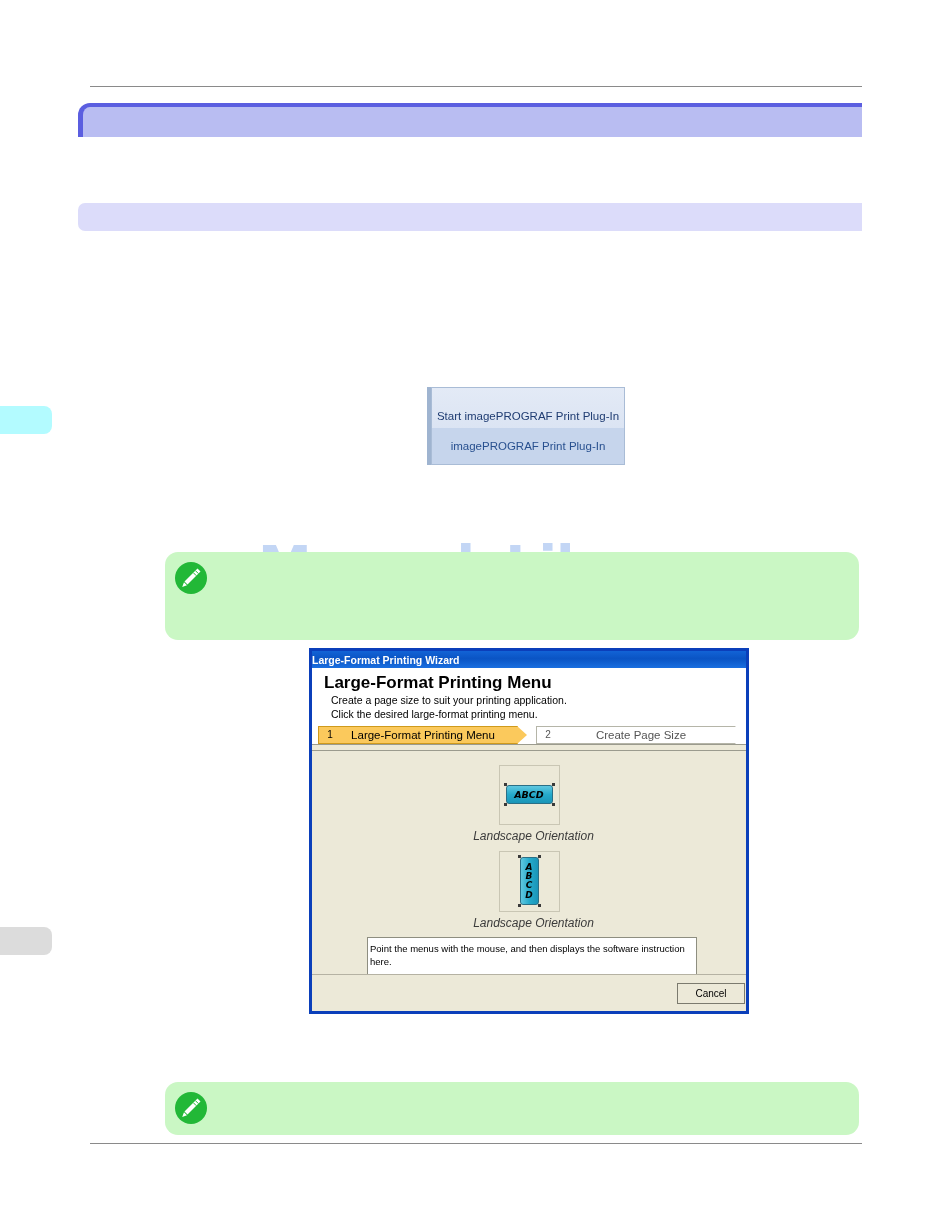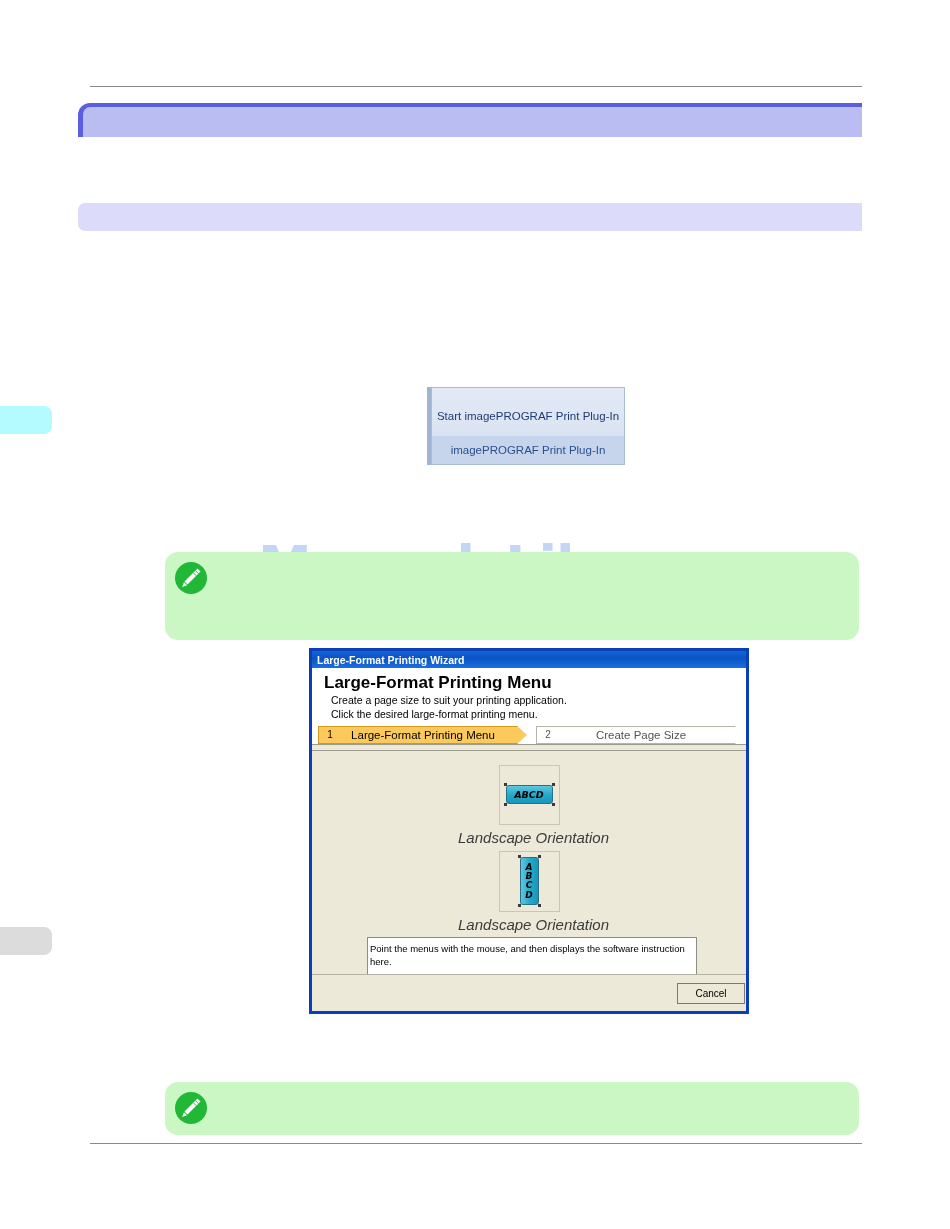--- a/index.html
+++ b/index.html
@@ -97,21 +97,21 @@
     text-align: center;
     padding: 0 4px;
     box-sizing: border-box;
     border-radius: 28px;
   }
   .ribbon-group-label {
     position: absolute;
     left: 0;
     right: 0;
     bottom: 0;
-    height: 28px;
+    height: 36px;
     display: flex;
     align-items: center;
     justify-content: center;
     font-size: 11.5px;
     color: #28508f;
     background: #c6d5ec;
   }
 
   
   .note-box {
@@ -156,21 +156,20 @@
     border: 3px solid #0b3fba;
     box-sizing: border-box;
     background: #ece9d8;
     font-family: "Liberation Sans", sans-serif;
   }
   .dialog-titlebar {
     height: 17px;
     background: linear-gradient(to bottom, #1263d6 0%, #0a54c4 45%, #1a6fe0 100%);
     display: flex;
     align-items: center;
-    padding-left: 5px;
     box-sizing: border-box;
   }
   .dialog-title {
     color: #ffffff;
     font-size: 10.5px;
     font-weight: bold;
   }
 
   .wizard-head {
     background: #ffffff;
@@ -325,21 +324,21 @@
     height: 3px;
     background: #3a3a3a;
   }
   .h-tl { left: -3px; top: -3px; }
   .h-tr { right: -3px; top: -3px; }
   .h-bl { left: -3px; bottom: -3px; }
   .h-br { right: -3px; bottom: -3px; }
 
   .orient-caption {
     margin-top: 4px;
-    font-size: 15px;
+    font-size: 12px;
     color: #3b3b3b;
     margin-left: 9px;
   }
 
   .instr-box {
     position: absolute;
     left: 55px;
     top: 186px;
     width: 330px;
     height: 42px;

